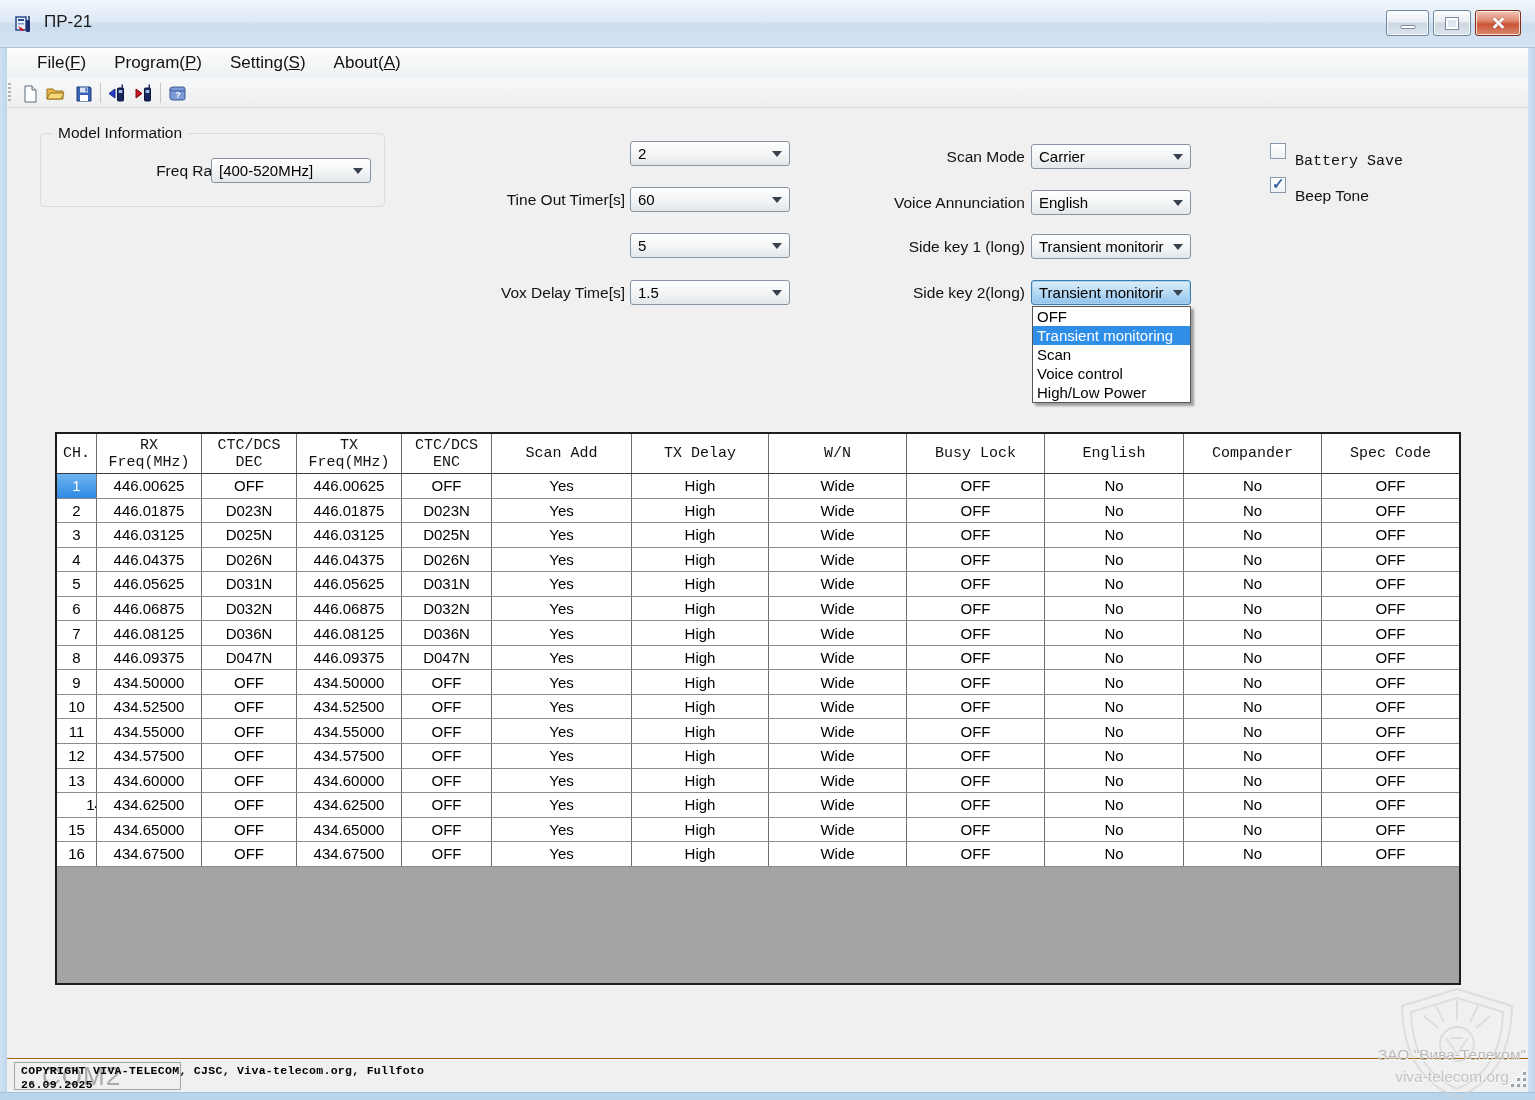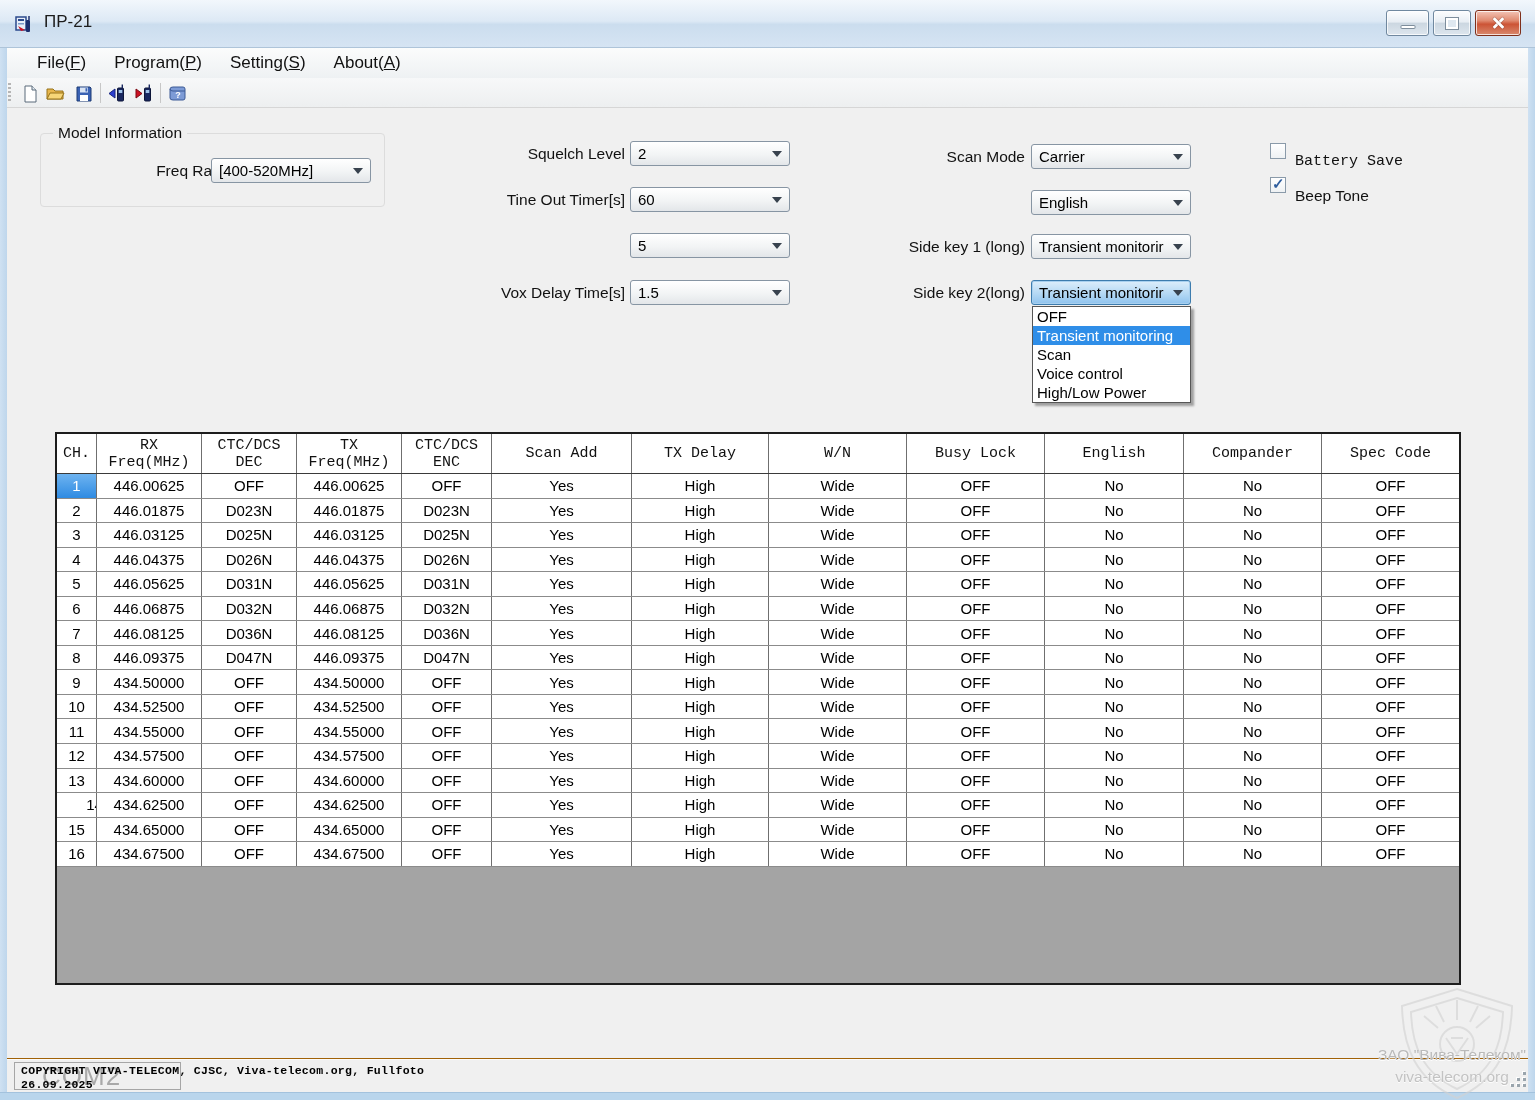--- a/index.html
+++ b/index.html
@@ -208,40 +208,40 @@
 
   <div class="groupbox">
     <span class="groupbox-title">Model Information</span>
     <div class="set-label" style="left:-98px; top:24px; width:295px;">Freq Range</div>
     <div class="combo" style="left:170px; top:24px;">
       <span>[400-520MHz]</span>
       <span class="arrow"></span>
     </div>
   </div>
 
-  <div class="set-label" style="left:325px; top:141px;">Squelch Level</div>
   <div class="combo" style="left:630px; top:141px;">
     <span>2</span><span class="arrow"></span>
   </div>
   <div class="set-label" style="left:325px; top:187px;">Tine Out Timer[s]</div>
   <div class="combo" style="left:630px; top:187px;">
     <span>60</span><span class="arrow"></span>
   </div>
   <div class="combo" style="left:630px; top:233px;">
     <span>5</span><span class="arrow"></span>
   </div>
   <div class="set-label" style="left:325px; top:280px;">Vox Delay Time[s]</div>
   <div class="combo" style="left:630px; top:280px;">
     <span>1.5</span><span class="arrow"></span>
   </div>
 
   <div class="set-label" style="left:725px; top:144px;">Scan Mode</div>
   <div class="combo" style="left:1031px; top:144px;">
     <span>Carrier</span><span class="arrow"></span>
   </div>
+  <div class="set-label" style="left:725px; top:190px;">Voice Annunciation</div>
   <div class="combo" style="left:1031px; top:190px;">
     <span>English</span><span class="arrow"></span>
   </div>
   <div class="set-label" style="left:725px; top:234px;">Side key 1 (long)</div>
   <div class="combo" style="left:1031px; top:234px;">
     <span>Transient monitorir</span><span class="arrow"></span>
   </div>
   <div class="set-label" style="left:725px; top:280px;">Side key 2(long)</div>
   <div class="combo focused" style="left:1031px; top:280px;">
     <span>Transient monitorir</span><span class="arrow"></span>

